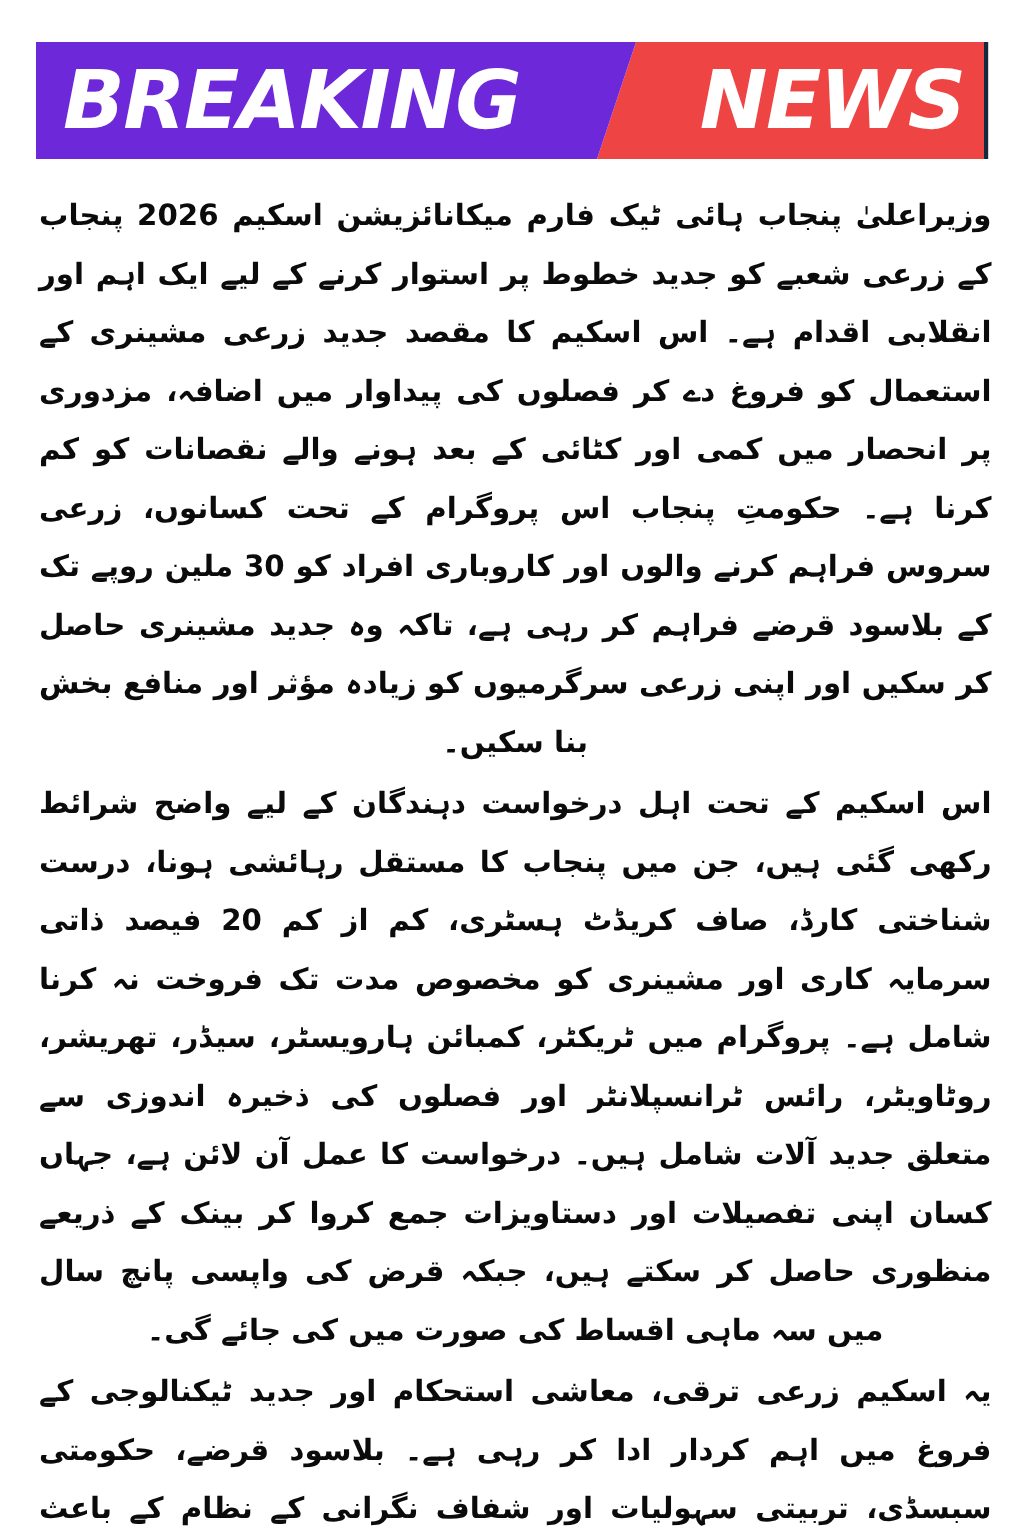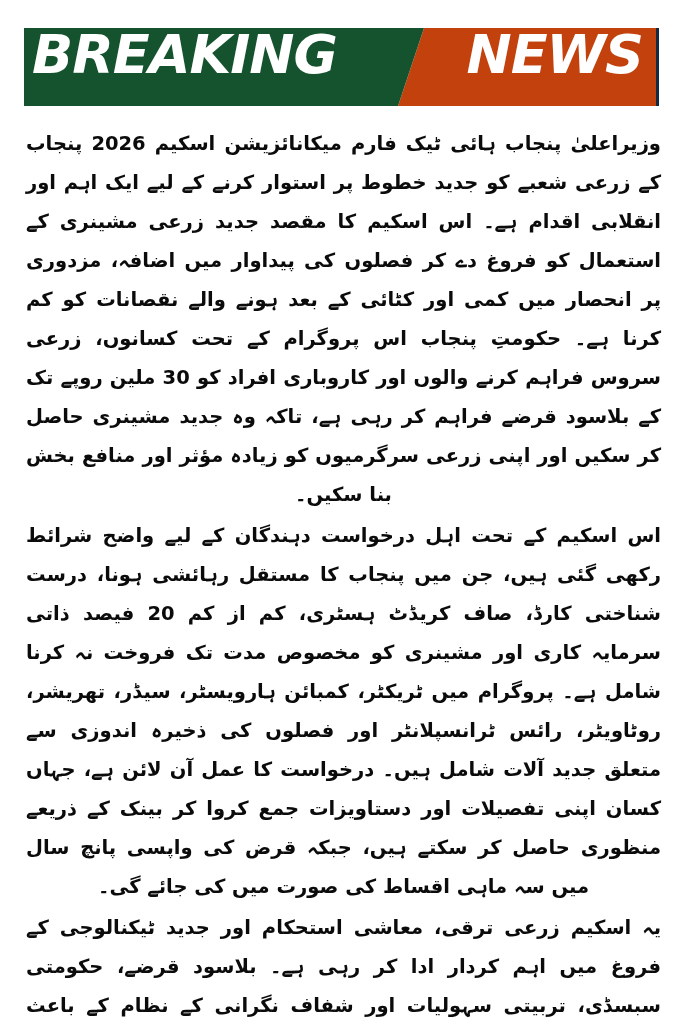--- a/index.html
+++ b/index.html
@@ -26,35 +26,37 @@
   .banner {
     position: relative;
     margin: 28px 24px 0 24px;
     height: 78px;
     display: flex;
     align-items: stretch;
     overflow: hidden;
   }
   .banner-red {
     position: relative;
-    background: #14532d;
+    background: #6d28d9;
     flex: 0 0 400px;
     display: flex;
+    align-items: center;
     justify-content: flex-start;
-    padding-left: 8px;
+    padding-left: 18px;
     box-sizing: border-box;
     clip-path: polygon(0 0, 100% 0, calc(100% - 26px) 100%, 0 100%);
     z-index: 2;
   }
   .banner-blue {
     position: relative;
-    background: #c2410c;
+    background: #ef4444;
     flex: 1 1 auto;
     margin-left: -26px;
     display: flex;
+    align-items: center;
     justify-content: flex-end;
     padding-right: 16px;
     box-sizing: border-box;
     clip-path: polygon(26px 0, 100% 0, 100% 100%, 0 100%);
     z-index: 1;
   }
   .banner-red .word,
   .banner-blue .word {
     color: #ffffff;
     font-family: "DejaVu Sans", sans-serif;

